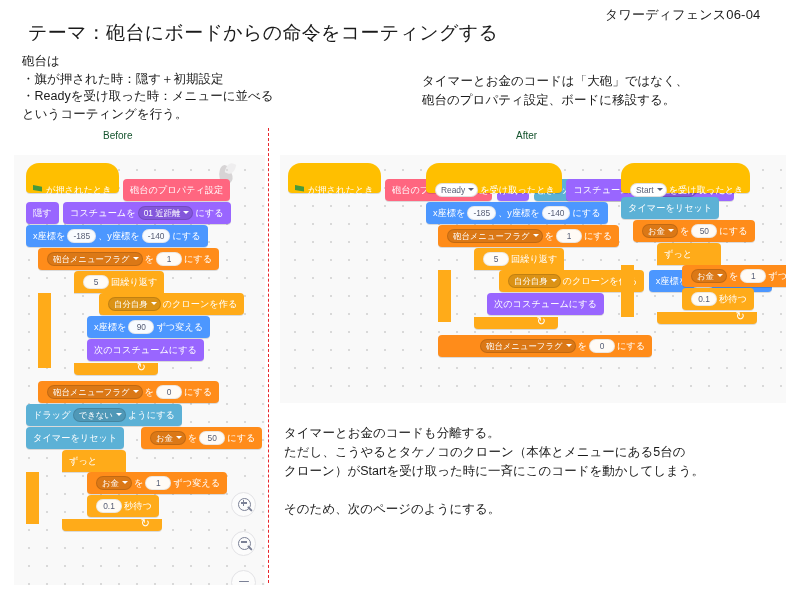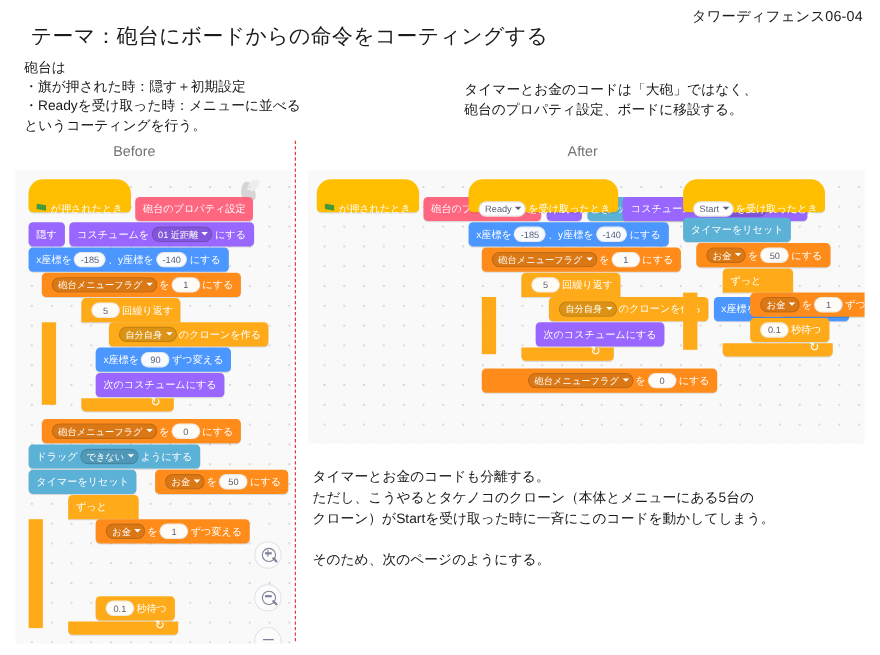--- a/index.html
+++ b/index.html
@@ -7,41 +7,41 @@
     width:800px;height:595px;
     background:#ffffff;
     font-family:"Liberation Sans","DejaVu Sans",sans-serif;
     color:#1a1a1a;
     position:relative;
     overflow:hidden;
   }
   
   #doc-title{
     position:absolute;left:605px;top:6px;
-    font-size:13px;letter-spacing:.2px;white-space:nowrap;margin-left:24px;
+    font-size:13px;letter-spacing:.2px;white-space:nowrap;
   }
   #theme-title{
     position:absolute;left:28px;top:20px;
     font-size:19px;white-space:nowrap;letter-spacing:.3px;
   }
   #lead-note{
     position:absolute;left:22px;top:53px;
     font-size:12.5px;line-height:17.5px;white-space:pre-line;
   }
   #right-note{
     position:absolute;left:422px;top:72px;
     font-size:12.5px;line-height:19px;white-space:pre-line;
   }
   #bottom-note{
     position:absolute;left:284px;top:424px;
     font-size:12.5px;line-height:19px;white-space:pre-line;
   }
   .col-label{
     position:absolute;top:130px;
-    font-size:13px;color:#737373;
+    font-size:10px;color:#14532d;
   }
   #label-before{left:103px;}
   #label-after{left:516px;}
   
   #divider{
     position:absolute;left:268px;top:128px;
     width:0;height:455px;
     border-left:1.4px dashed #e8262b;
   }
   
@@ -265,21 +265,21 @@
       <span class="drop drop-light">お金</span><span>を</span><span class="oval">50</span><span>にする</span>
     </div>
 
     <div class="cwrap">
       <div class="blk ctop c-control" style="width:64px;"><span>ずっと</span></div>
       <div class="cspine"></div>
       <div class="cinner">
         <div class="blk c-variables" style="margin-left:12px;">
           <span class="drop drop-light">お金</span><span>を</span><span class="oval">1</span><span>ずつ変える</span>
         </div>
-        <div class="blk c-control" style="margin-left:12px;margin-top:47px;">
+        <div class="blk c-control" style="margin-left:12px;">
           <span class="oval">0.1</span><span>秒待つ</span>
         </div>
       </div>
       <div class="blk cfoot c-control" style="width:100px;"><span class="loopArrow">↻</span></div>
     </div>
 
   </div>
 
   <div id="zoom-controls" style="position:absolute;left:217px;top:337px;">
     <div class="zbtn">

